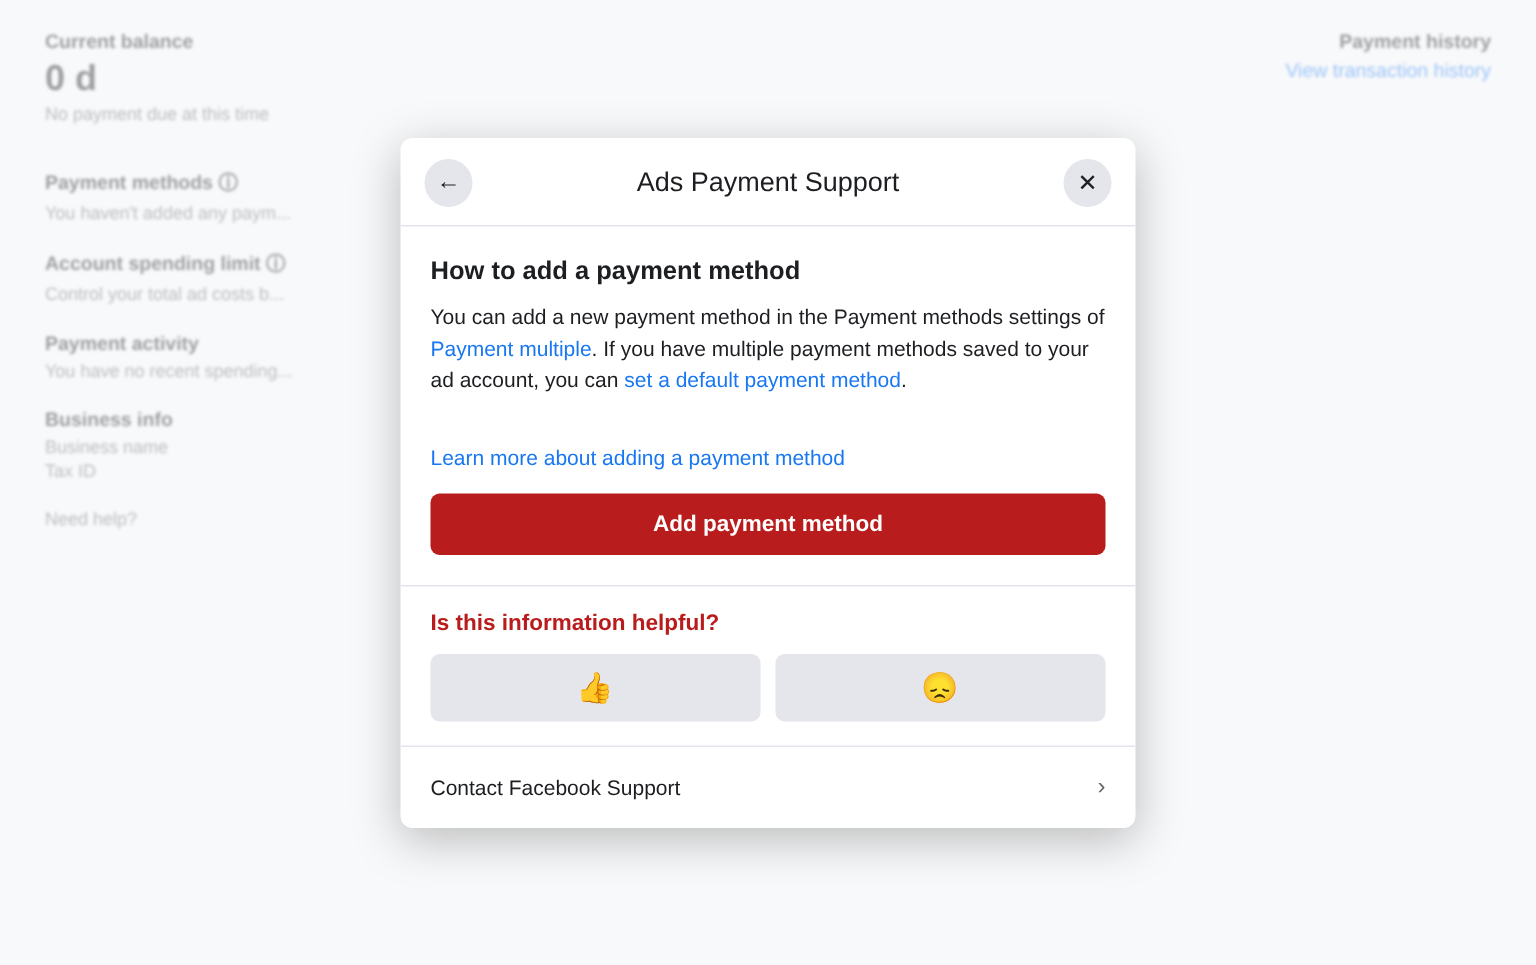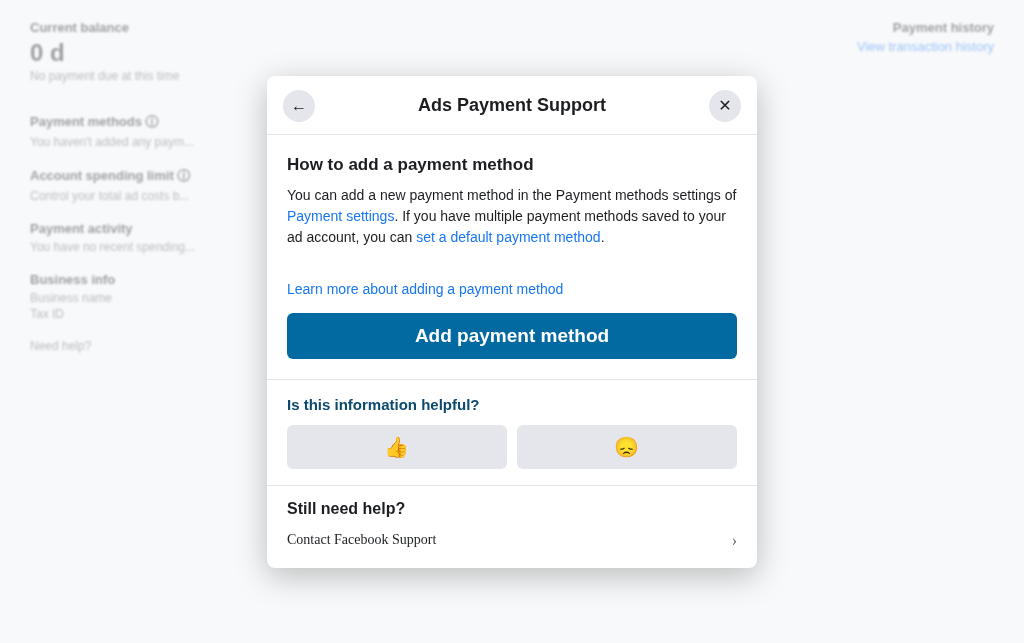--- a/index.html
+++ b/index.html
@@ -99,21 +99,21 @@
       cursor: pointer;
       display: flex;
       align-items: center;
       justify-content: center;
       font-size: 16px;
       color: #1c1e21;
     }
 
     .modal-title {
       font-size: 18px;
-      font-weight: 700;
+      font-weight: 400;
       color: #1c1e21;
       flex: 1;
       text-align: center;
     }
 
     .modal-close-btn {
       width: 32px;
       height: 32px;
       border-radius: 50%;
       background: #e4e6eb;
@@ -158,42 +158,42 @@
       font-weight: 500;
       text-decoration: none;
       margin-bottom: 16px;
       margin-top: 33px;
     }
 
     .add-payment-btn {
       display: block;
       width: 100%;
       padding: 12px;
-      background: #0369a1;
+      background: #b91c1c;
       color: #fff;
-      font-size: 19px;
+      font-size: 15px;
       font-weight: 600;
       border: none;
       border-radius: 6px;
       cursor: pointer;
       text-align: center;
       margin-bottom: 20px;
     }
 
     
     .helpful-section {
       border-top: 1px solid #e4e6eb;
       padding: 16px 20px 0 20px;
       margin: 0 -20px;
     }
 
     .helpful-label {
       font-size: 15px;
       font-weight: 600;
-      color: #0c4a6e;
+      color: #b91c1c;
       margin-bottom: 12px;
     }
 
     .helpful-buttons {
       display: flex;
       gap: 10px;
       margin-bottom: 16px;
     }
 
     .helpful-btn {
@@ -218,24 +218,24 @@
 
     .still-help-heading {
       font-size: 16px;
       font-weight: 700;
       color: #1c1e21;
       margin-bottom: 10px;
     }
 
     .support-link-row {
       display: flex;
+      align-items: center;
       justify-content: space-between;
       cursor: pointer;
       padding: 4px 0;
-      font-family: Liberation Serif, serif;
     }
 
     .support-link-text {
       font-size: 14px;
       color: #1c1e21;
     }
 
     .chevron-icon {
       font-size: 16px;
       color: #65676b;
@@ -292,42 +292,41 @@
       <button class="modal-close-btn">
         <span>✕</span>
       </button>
     </div>
 
     <div class="modal-body">
 
       <div class="section-heading">How to add a payment method</div>
 
       <p class="section-text">
-        <span>You can add a new payment method in the Payment methods settings of </span><a class="link-blue" href="#">Payment settings</a><span>. If you have multiple payment methods saved to your ad account, you can </span><a class="link-blue" href="#">set a default payment method</a><span>.</span>
+        <span>You can add a new payment method in the Payment methods settings of </span><a class="link-blue" href="#">Payment multiple</a><span>. If you have multiple payment methods saved to your ad account, you can </span><a class="link-blue" href="#">set a default payment method</a><span>.</span>
       </p>
 
 
       <a class="learn-more-link" href="#">Learn more about adding a payment method</a>
 
       <button class="add-payment-btn">Add payment method</button>
 
       <div class="helpful-section">
         <div class="helpful-label">Is this information helpful?</div>
         <div class="helpful-buttons">
           <button class="helpful-btn">
             <span>👍</span>
           </button>
           <button class="helpful-btn">
             <span>😞</span>
           </button>
         </div>
       </div>
 
       <div class="still-help-section">
-        <div class="still-help-heading">Still need help?</div>
         <div class="support-link-row">
           <span class="support-link-text">Contact Facebook Support</span>
           <span class="chevron-icon">›</span>
         </div>
       </div>
 
     </div>
   </div>
 </div>
 

